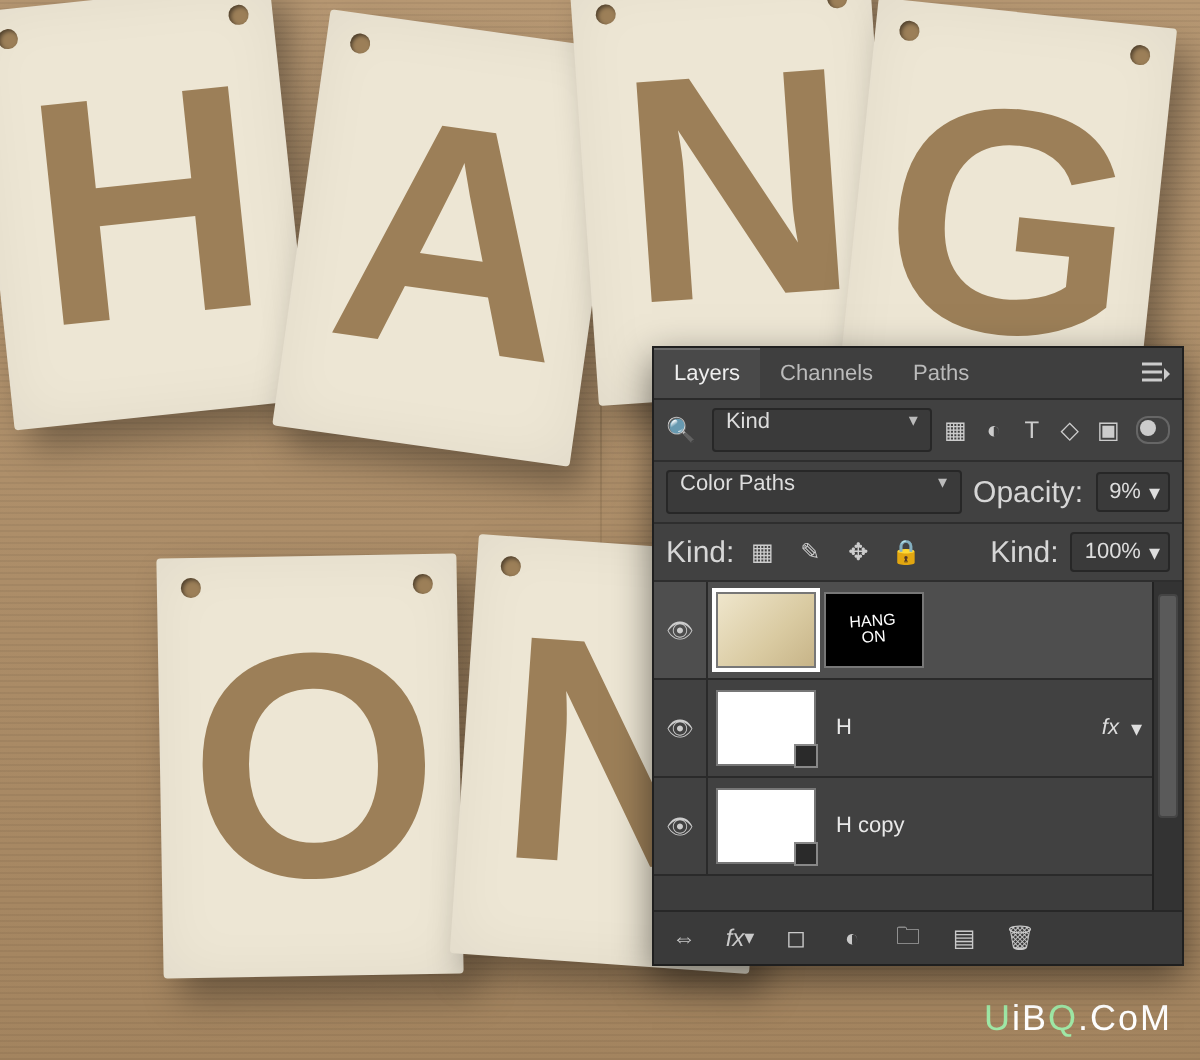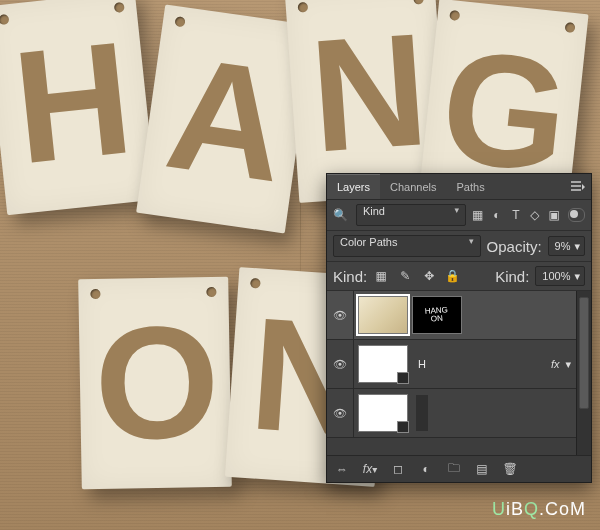--- a/index.html
+++ b/index.html
@@ -174,20 +174,21 @@
       <div class="drag"></div>
     </div>
 
     <div class="layer">
       <div class="eye">
           <span>👁</span>
         </div>
       <div class="thumb checker">
           <div class="link-badge"></div>
         </div>
+      <div class="name">H copy</div>
       <div class="drag"></div>
     </div>
     <div class="scroll">
         <div class="bar"></div>
       </div>
   </div>
 
   <div class="footer">
     <span class="ico">⇔</span>
     <span class="ico">

